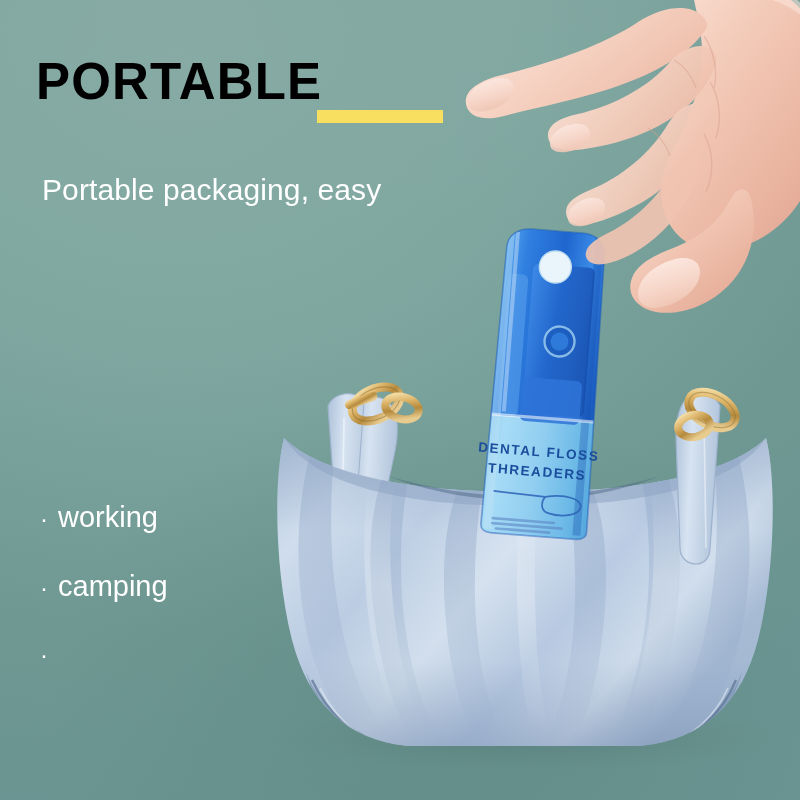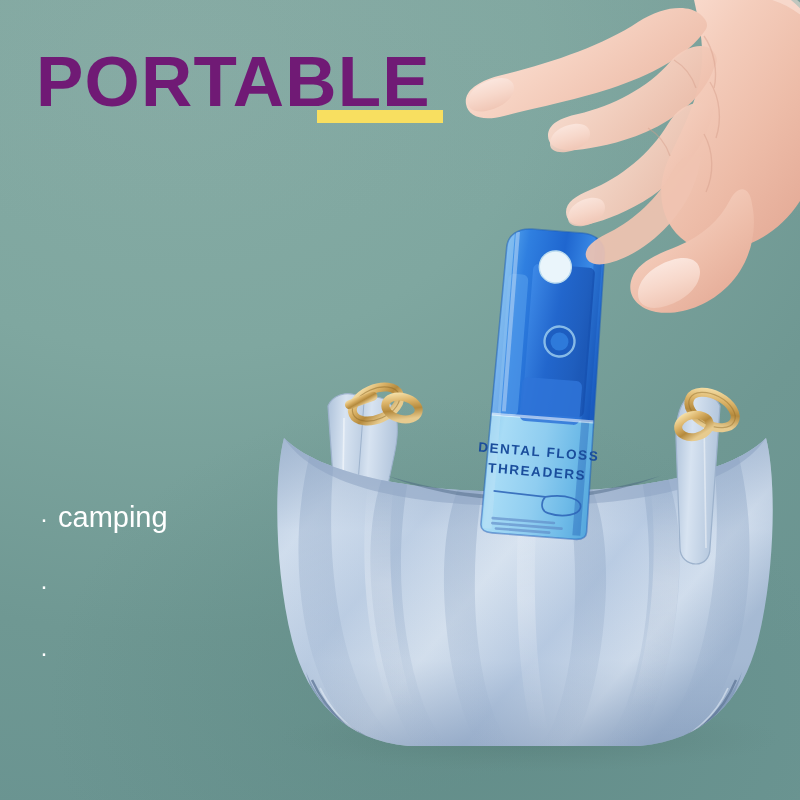--- a/index.html
+++ b/index.html
@@ -43,25 +43,25 @@
     left: 281px;
     top: 66px;
     width: 126px;
     height: 13px;
     background: #f8df60;
     z-index: 1;
   }
   .headline {
     position: relative;
     z-index: 2;
-    font-size: 71px;
+    font-size: 51px;
     line-height: 76px;
     font-weight: 700;
     letter-spacing: 1.2px;
-    color: #701a75;
+    color: #000000;
     white-space: nowrap;
   }
 
   .subtitle {
     position: absolute;
     left: 42px;
     top: 168px;
     width: 400px;
     z-index: 40;
     color: #ffffff;
@@ -403,28 +403,30 @@
       <path d="M300,24 C334,18 358,38 366,66 C350,46 326,32 300,30 Z" fill="#fbe6dc" opacity="0.55"></path>
     </svg>
   </div>
 
   <div class="headline-wrap">
     <div class="headline-hl"></div>
     <div class="headline">PORTABLE</div>
   </div>
 
   <div class="subtitle">
+    <div>Portable packaging, easy</div>
   </div>
 
   <ul class="bullets">
+    <li class="bullet">
+      <span class="bullet-dot">·</span>
+      <span class="bullet-text">working</span>
+    </li>
     <li class="bullet">
       <span class="bullet-dot">·</span>
       <span class="bullet-text">camping</span>
     </li>
     <li class="bullet">
       <span class="bullet-dot">·</span>
     </li>
-    <li class="bullet">
-      <span class="bullet-dot">·</span>
-    </li>
   </ul>
 
 </div>
 
 </body></html>

